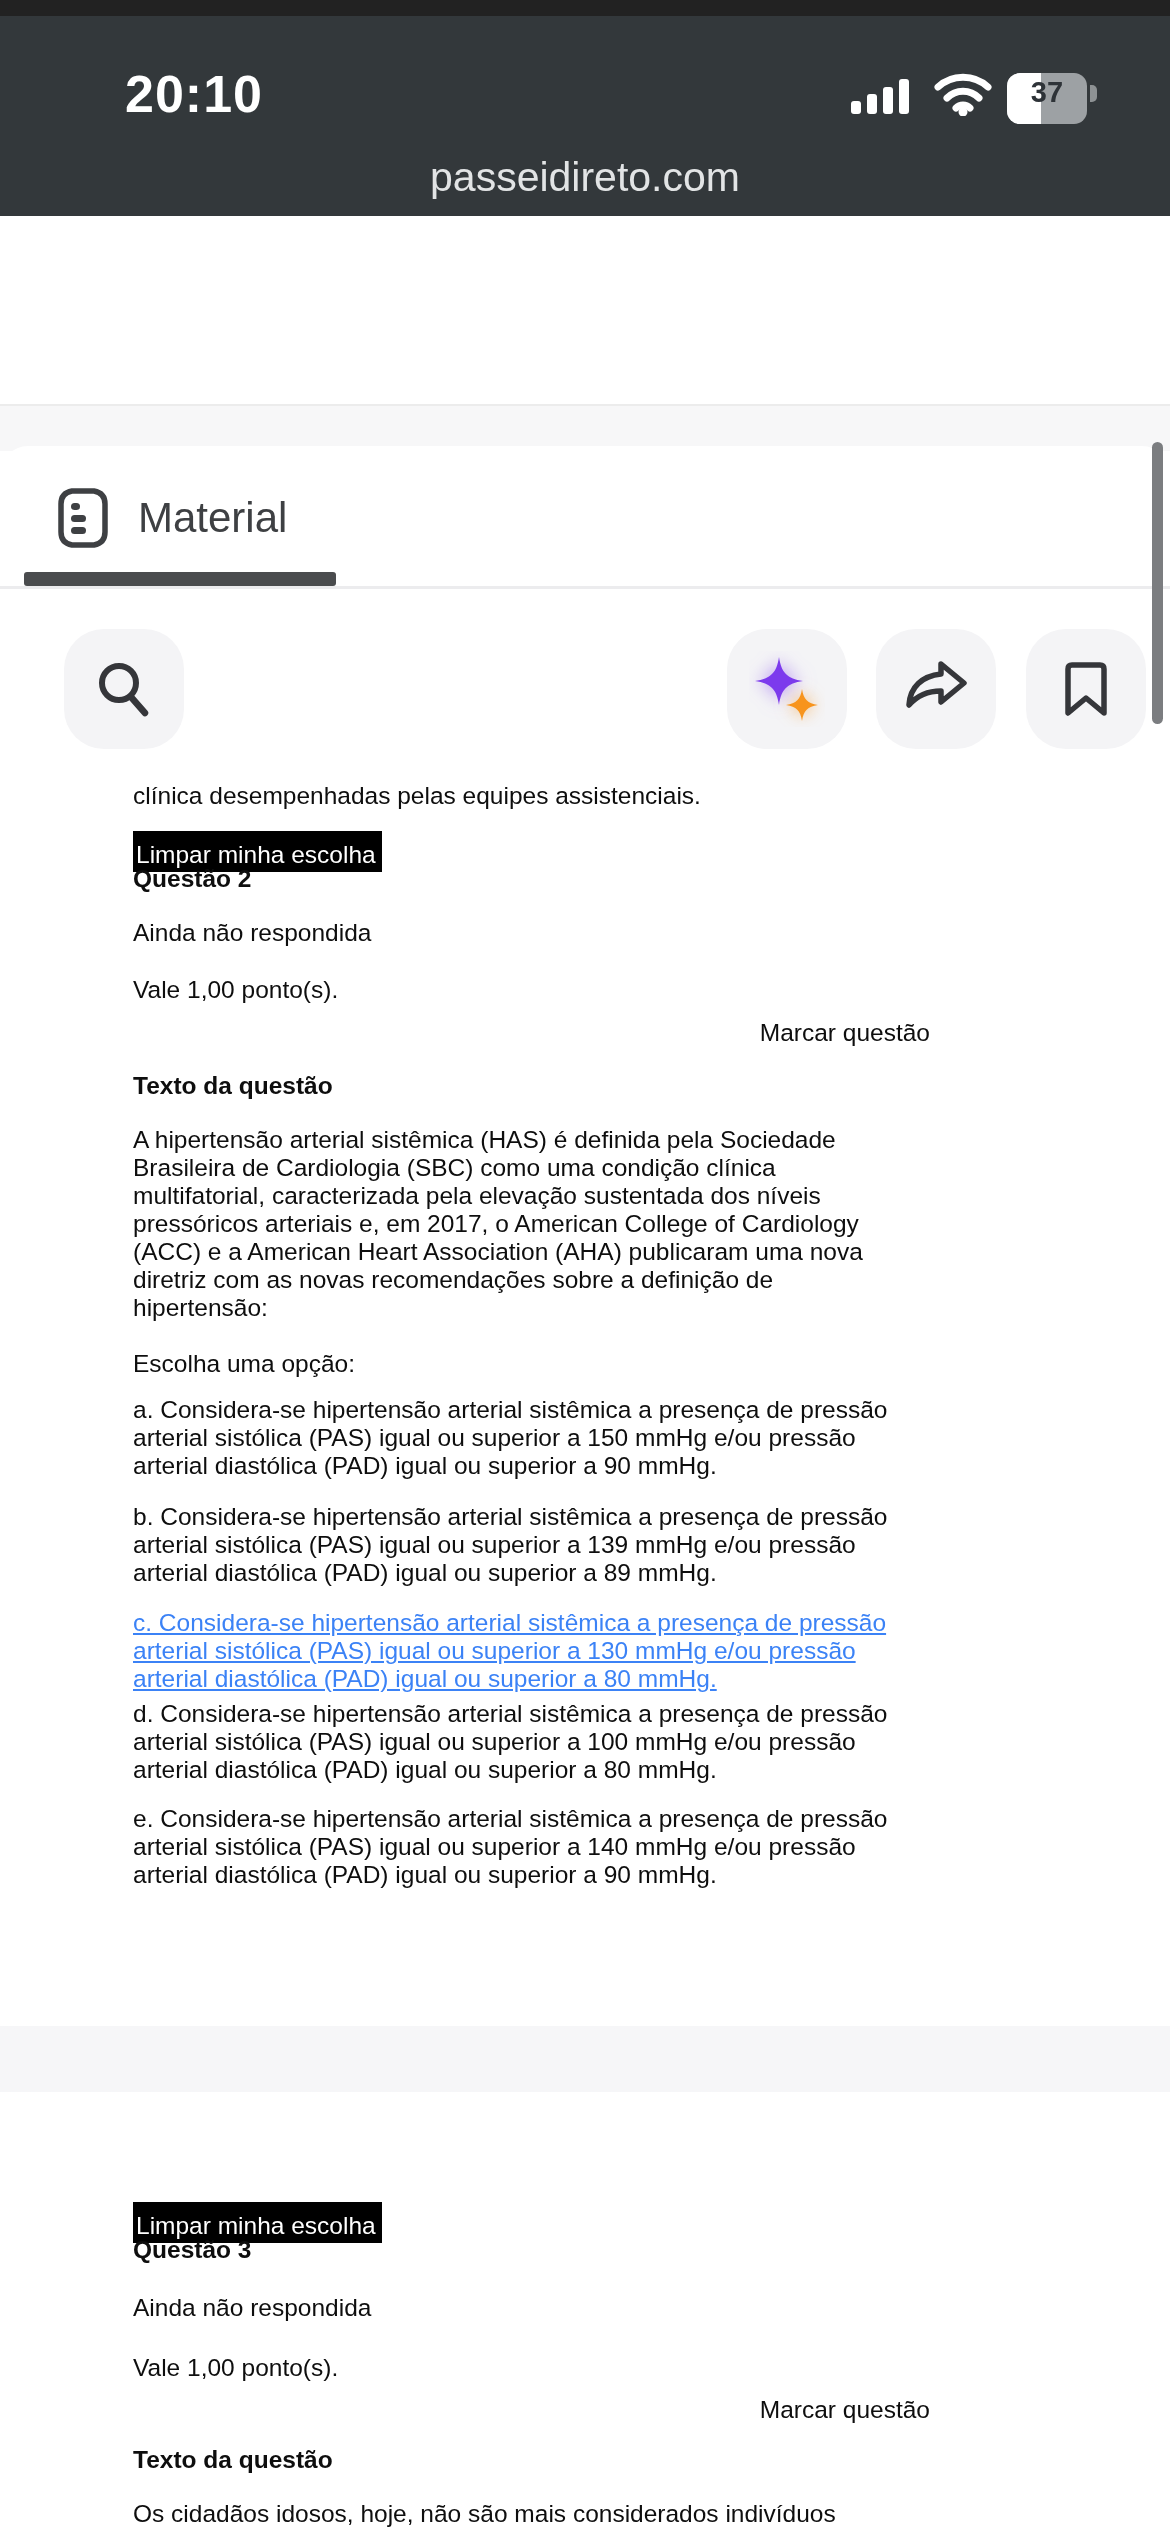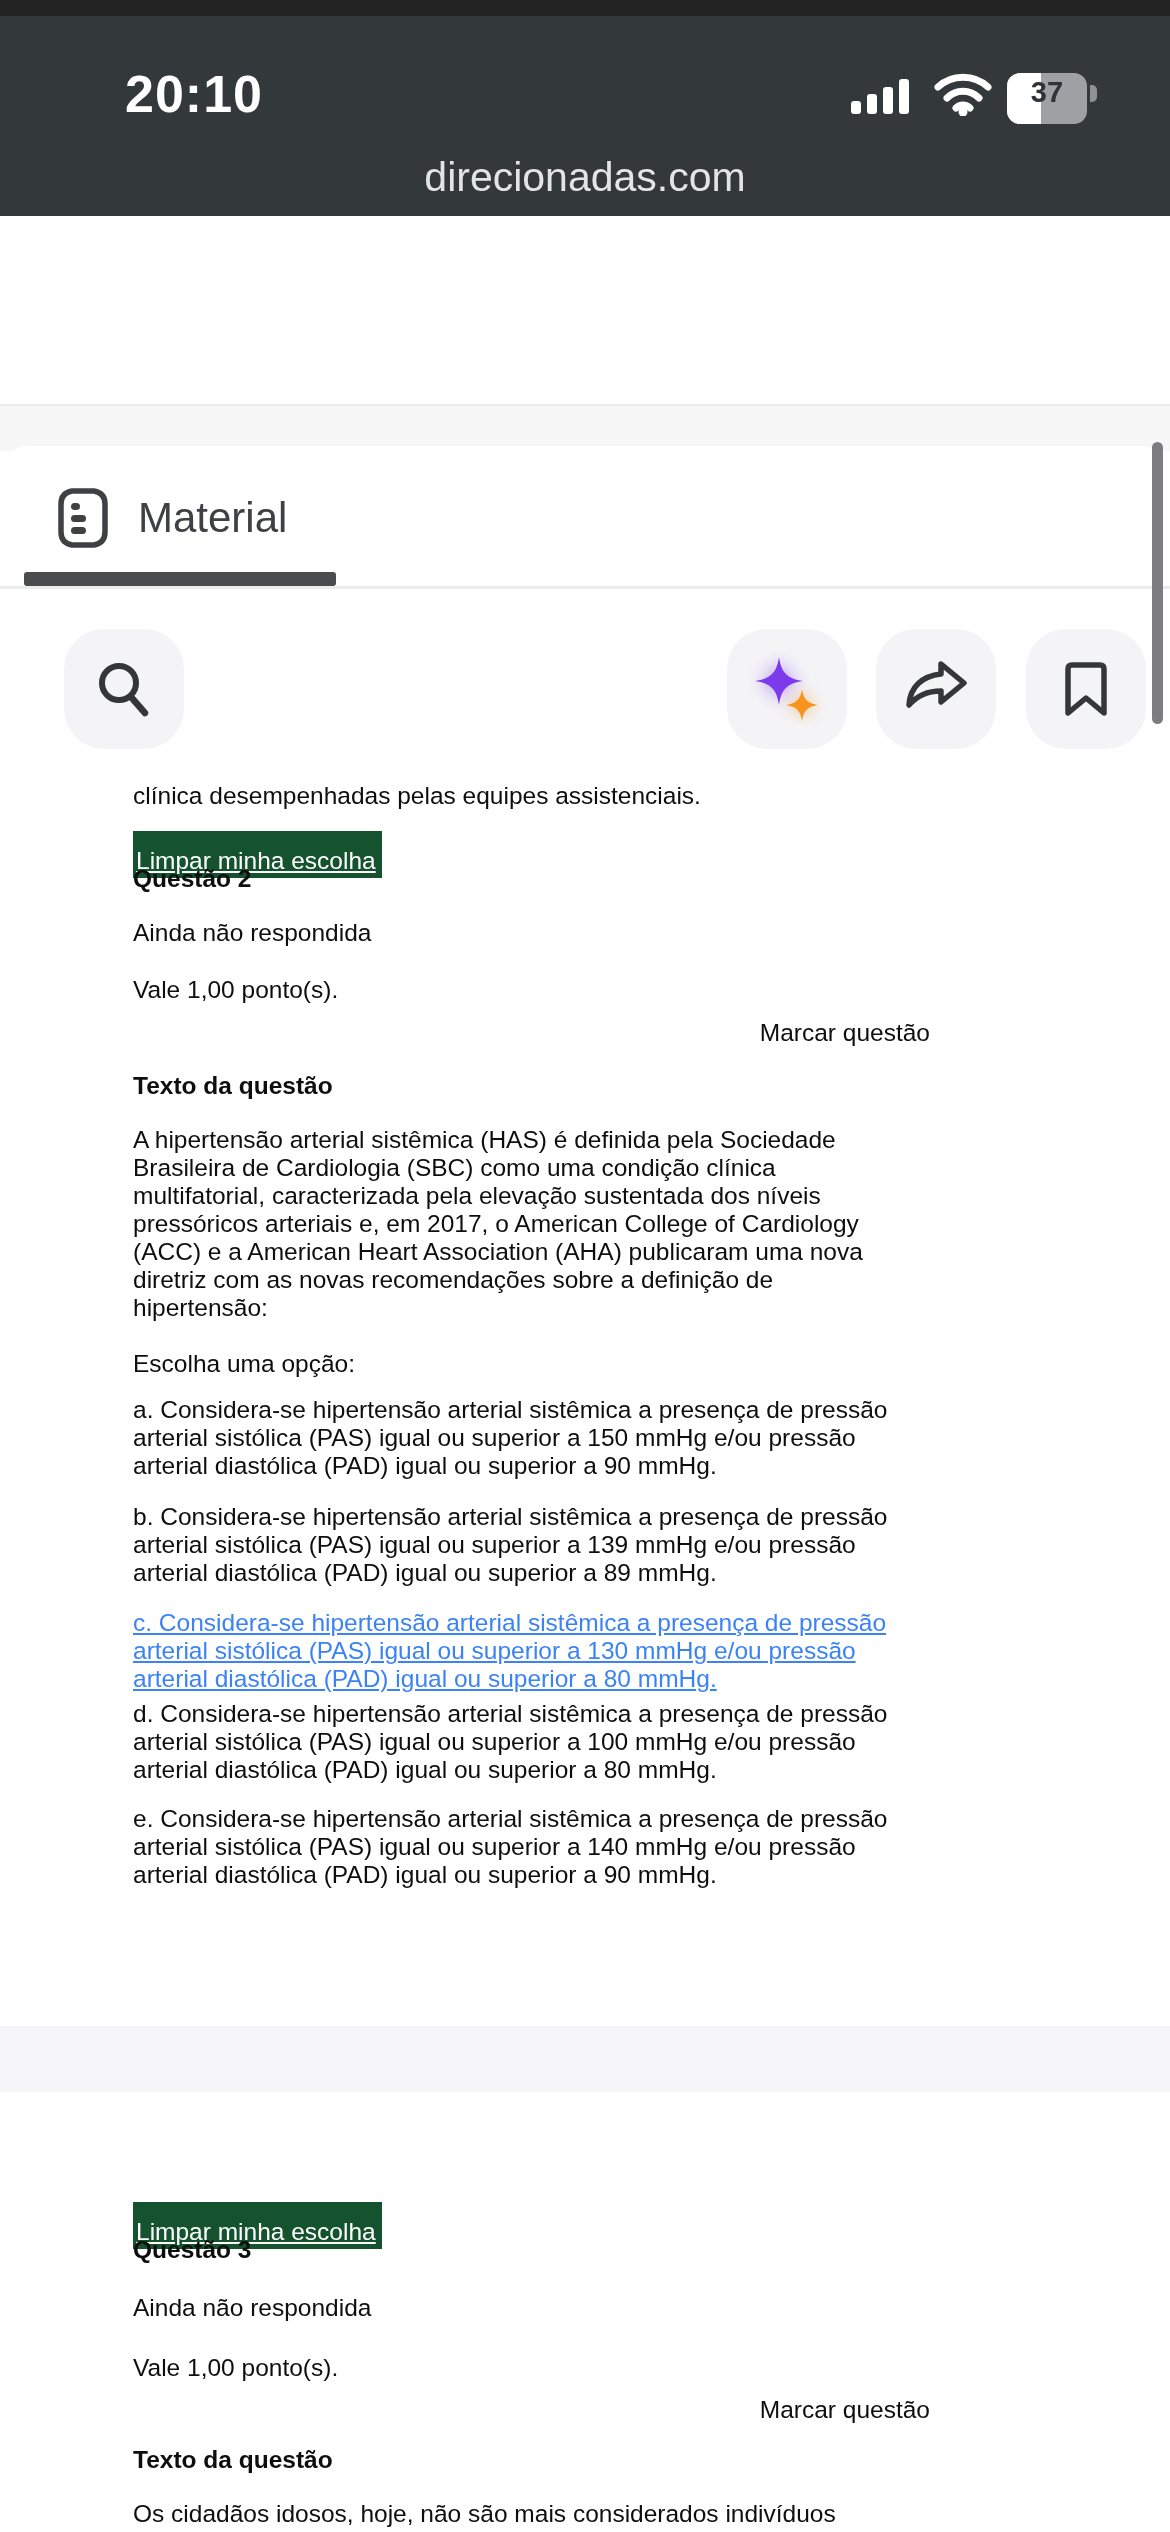--- a/index.html
+++ b/index.html
@@ -54,21 +54,21 @@
   .tb-search { left:64px; }
   .tb-ai { left:727px; }
   .tb-share { left:876px; }
   .tb-bookmark { left:1026px; }
   .glow-p { filter:drop-shadow(0 0 9px rgba(124,58,237,0.55)); }
   .glow-o { filter:drop-shadow(0 0 8px rgba(247,148,29,0.6)); }
   
   .t { position:absolute; left:133px; width:840px; font-size:24.5px; line-height:28px; color:#0E0E0E; white-space:pre-line; }
   .b { font-weight:700; }
   .ctr { left:150px; width:780px; text-align:right; }
-  .redlink { display:inline-block; background:#14532d; color:#fff; text-decoration:underline; padding:16px 6px 3px 3px; }
+  .redlink { display:inline-block; background:#000000; color:#fff; padding:10px 6px 3px 3px; }
   .sel { color:#3b82f6; text-decoration:underline; }
   .band { position:absolute; left:0; top:2010px; width:1170px; height:66px; background:#F6F6F8; }
 </style>
 </head>
 <body>
 
 <div class="phone">
 
   <div class="statusbar">
     <div class="time">20:10</div>
@@ -84,21 +84,21 @@
         <path d="M13 26 C22 17 36 17 45 26" stroke="#fff" stroke-width="7" fill="none" stroke-linecap="round"></path>
         <path d="M22 36 C26 32 32 32 36 36" stroke="#fff" stroke-width="7" fill="none" stroke-linecap="round"></path>
         <circle cx="29" cy="40" r="4.5" fill="#fff"></circle>
       </svg>
     </div>
     <div class="battery">
       <div class="fill"></div>
       <div class="pct">37</div>
     </div>
     <div class="battery-cap"></div>
-    <div class="url">direcionadas.com</div>
+    <div class="url">passeidireto.com</div>
   </div>
 
   <div class="appheader">
     <div class="logo">
       <svg width="80" height="96" viewBox="0 0 80 96">
         <rect x="14" y="7" width="52" height="52" rx="13" transform="rotate(45 40 33)" fill="#F4581C"></rect>
         <circle cx="29" cy="62" r="32" fill="#F4581C"></circle>
         <circle cx="27" cy="52" r="27" fill="#ffffff"></circle>
         <rect x="-4" y="70" width="66" height="7" fill="#ffffff"></rect>
         <circle cx="64" cy="80" r="8" fill="#F4581C"></circle>

